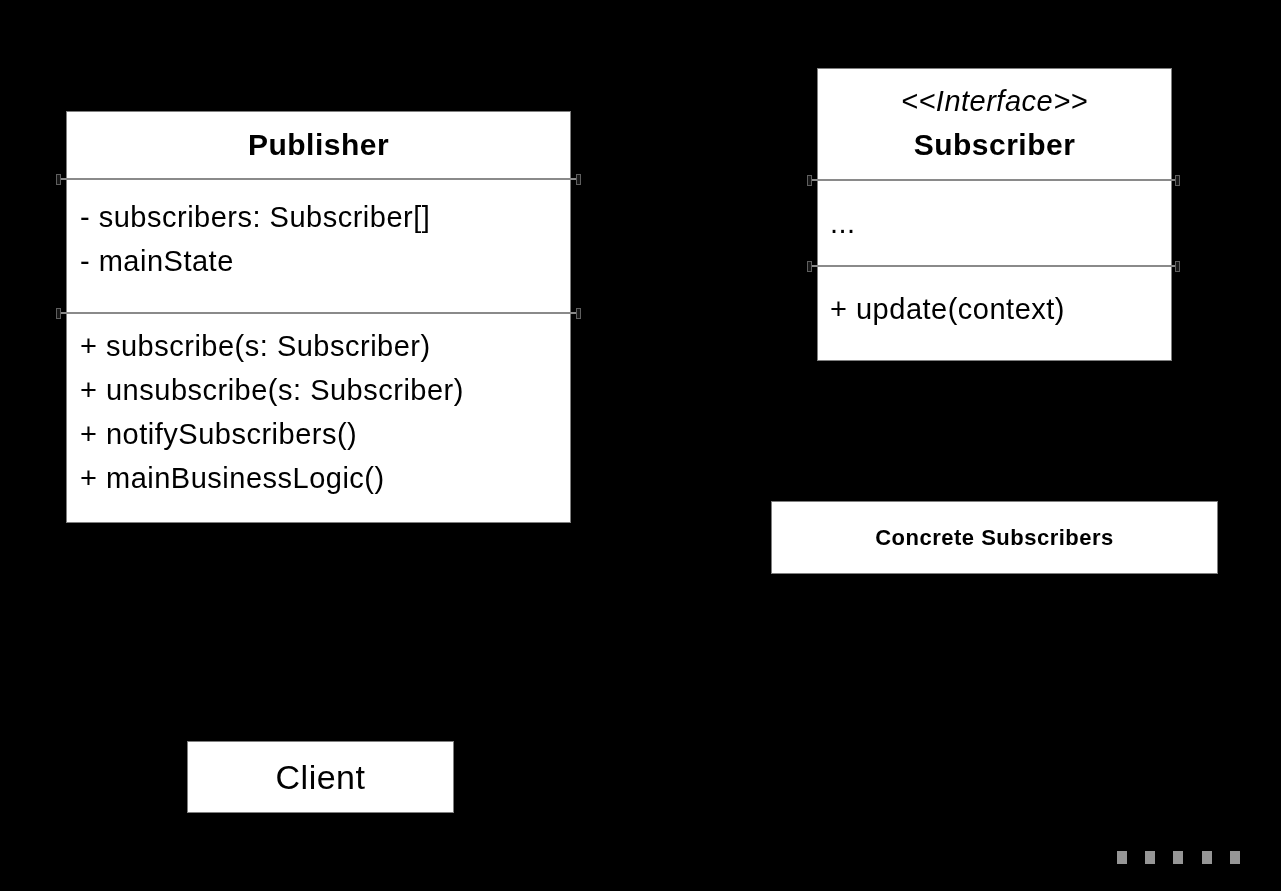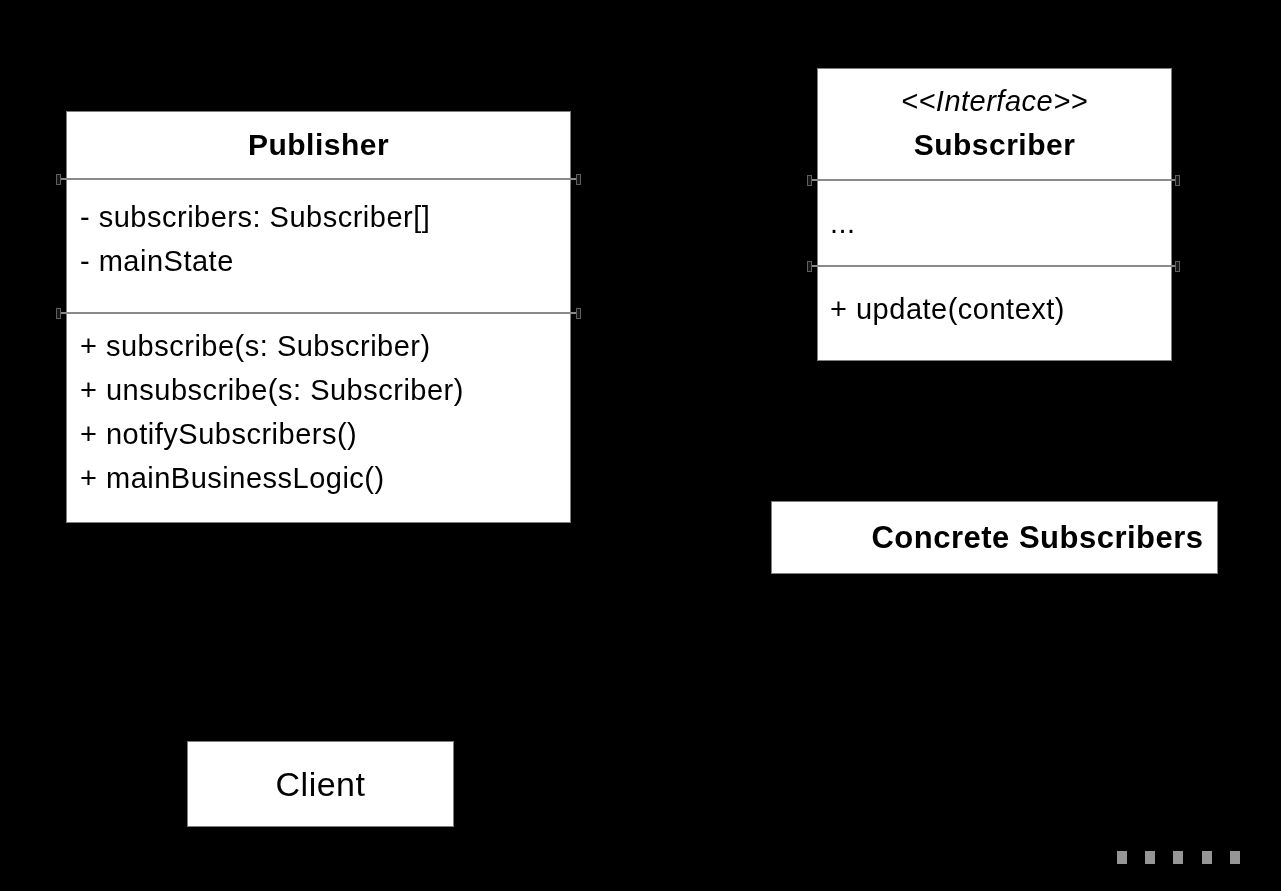--- a/index.html
+++ b/index.html
@@ -145,24 +145,24 @@
     <div class="uml-divider" style="top:196px;"></div>
     <div class="tick" style="left:-11px; top:192px;"></div>
     <div class="tick" style="right:-9px; top:192px;"></div>
 
     <div class="uml-section" style="top:198px; height:93px; padding:20px 0 0 12px;">
       <div class="member-line">+ update(context)</div>
     </div>
   </div>
 
   <div class="uml-box" style="left:771px; top:501px; width:447px; height:73px;">
-    <div class="simple-label" style="font-weight:bold; font-size:31px; letter-spacing:0.5px;padding-left:43px;">Concrete Subscribers</div>
+    <div class="simple-label" style="font-weight:bold; font-size:22px; letter-spacing:0.5px;">Concrete Subscribers</div>
   </div>
 
-  <div class="uml-box" style="left:187px; top:741px; width:267px; height:86px;">
+  <div class="uml-box" style="left:187px; top:741px; width:267px; height:72px;">
     <div class="simple-label" style="font-size:34px; letter-spacing:0.5px;">Client</div>
   </div>
 
   <div class="watermark-fragment" style="left:1117px; top:851px;"></div>
   <div class="watermark-fragment" style="left:1145px; top:851px;"></div>
   <div class="watermark-fragment" style="left:1173px; top:851px;"></div>
   <div class="watermark-fragment" style="left:1202px; top:851px;"></div>
   <div class="watermark-fragment" style="left:1230px; top:851px;"></div>
 
 

